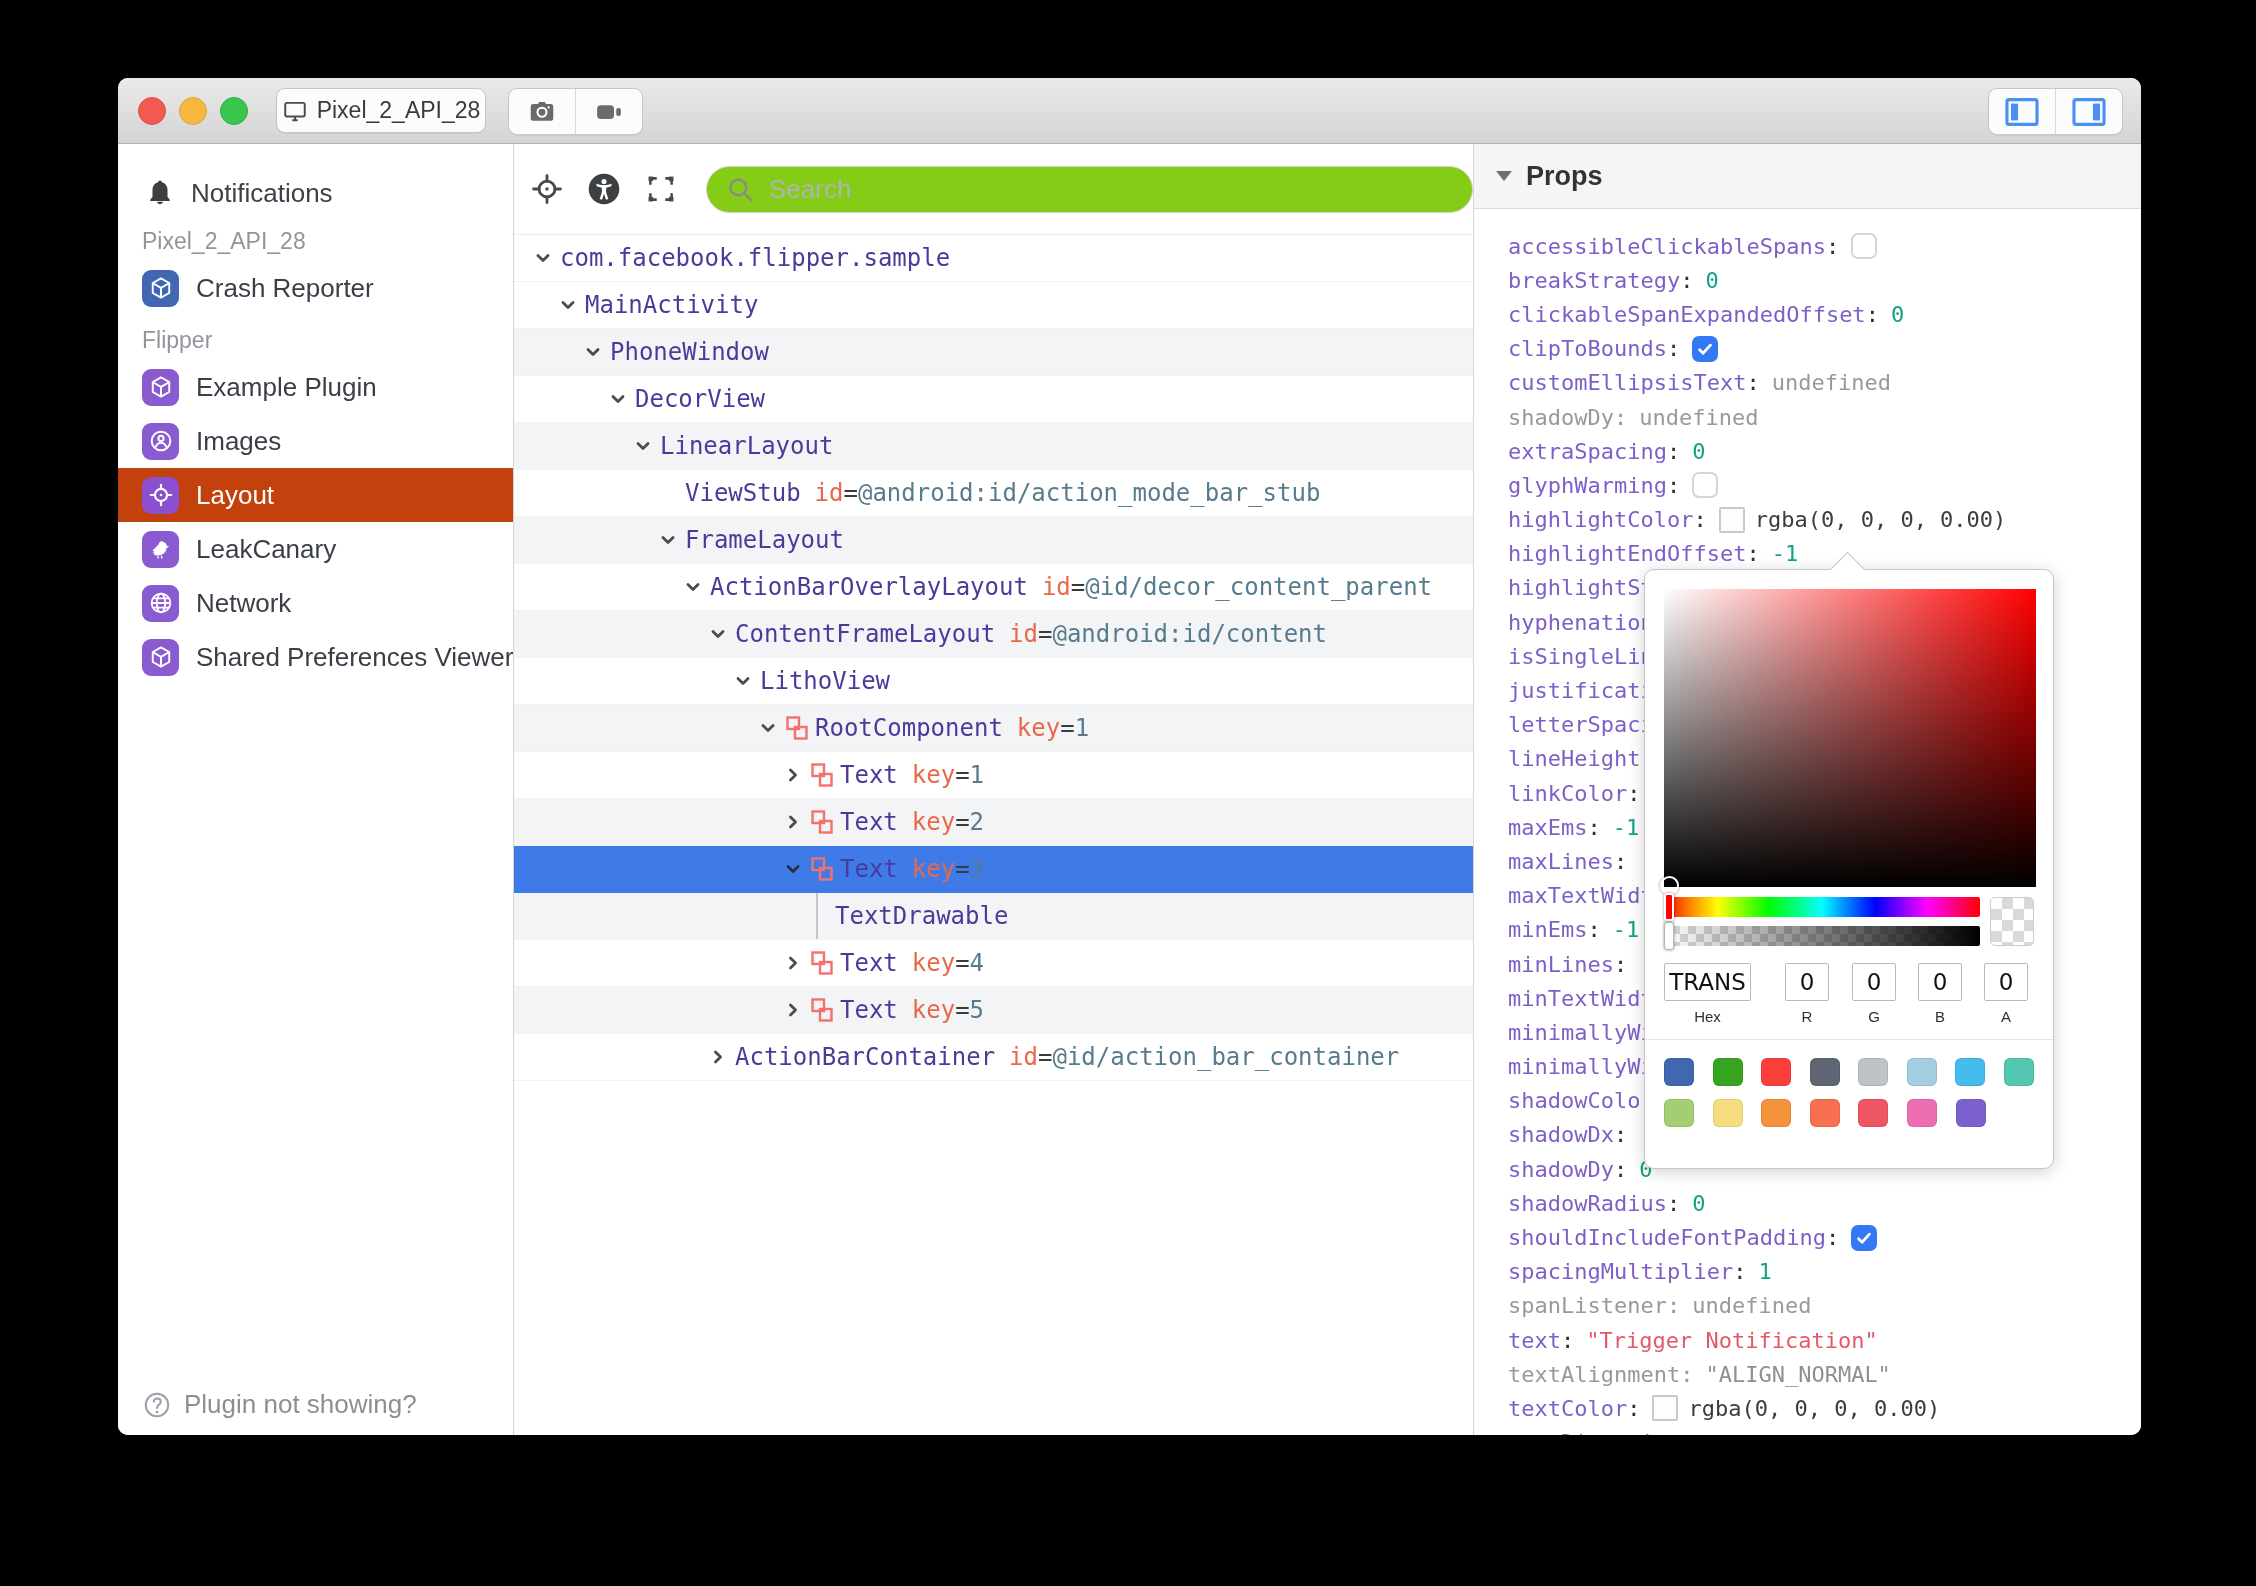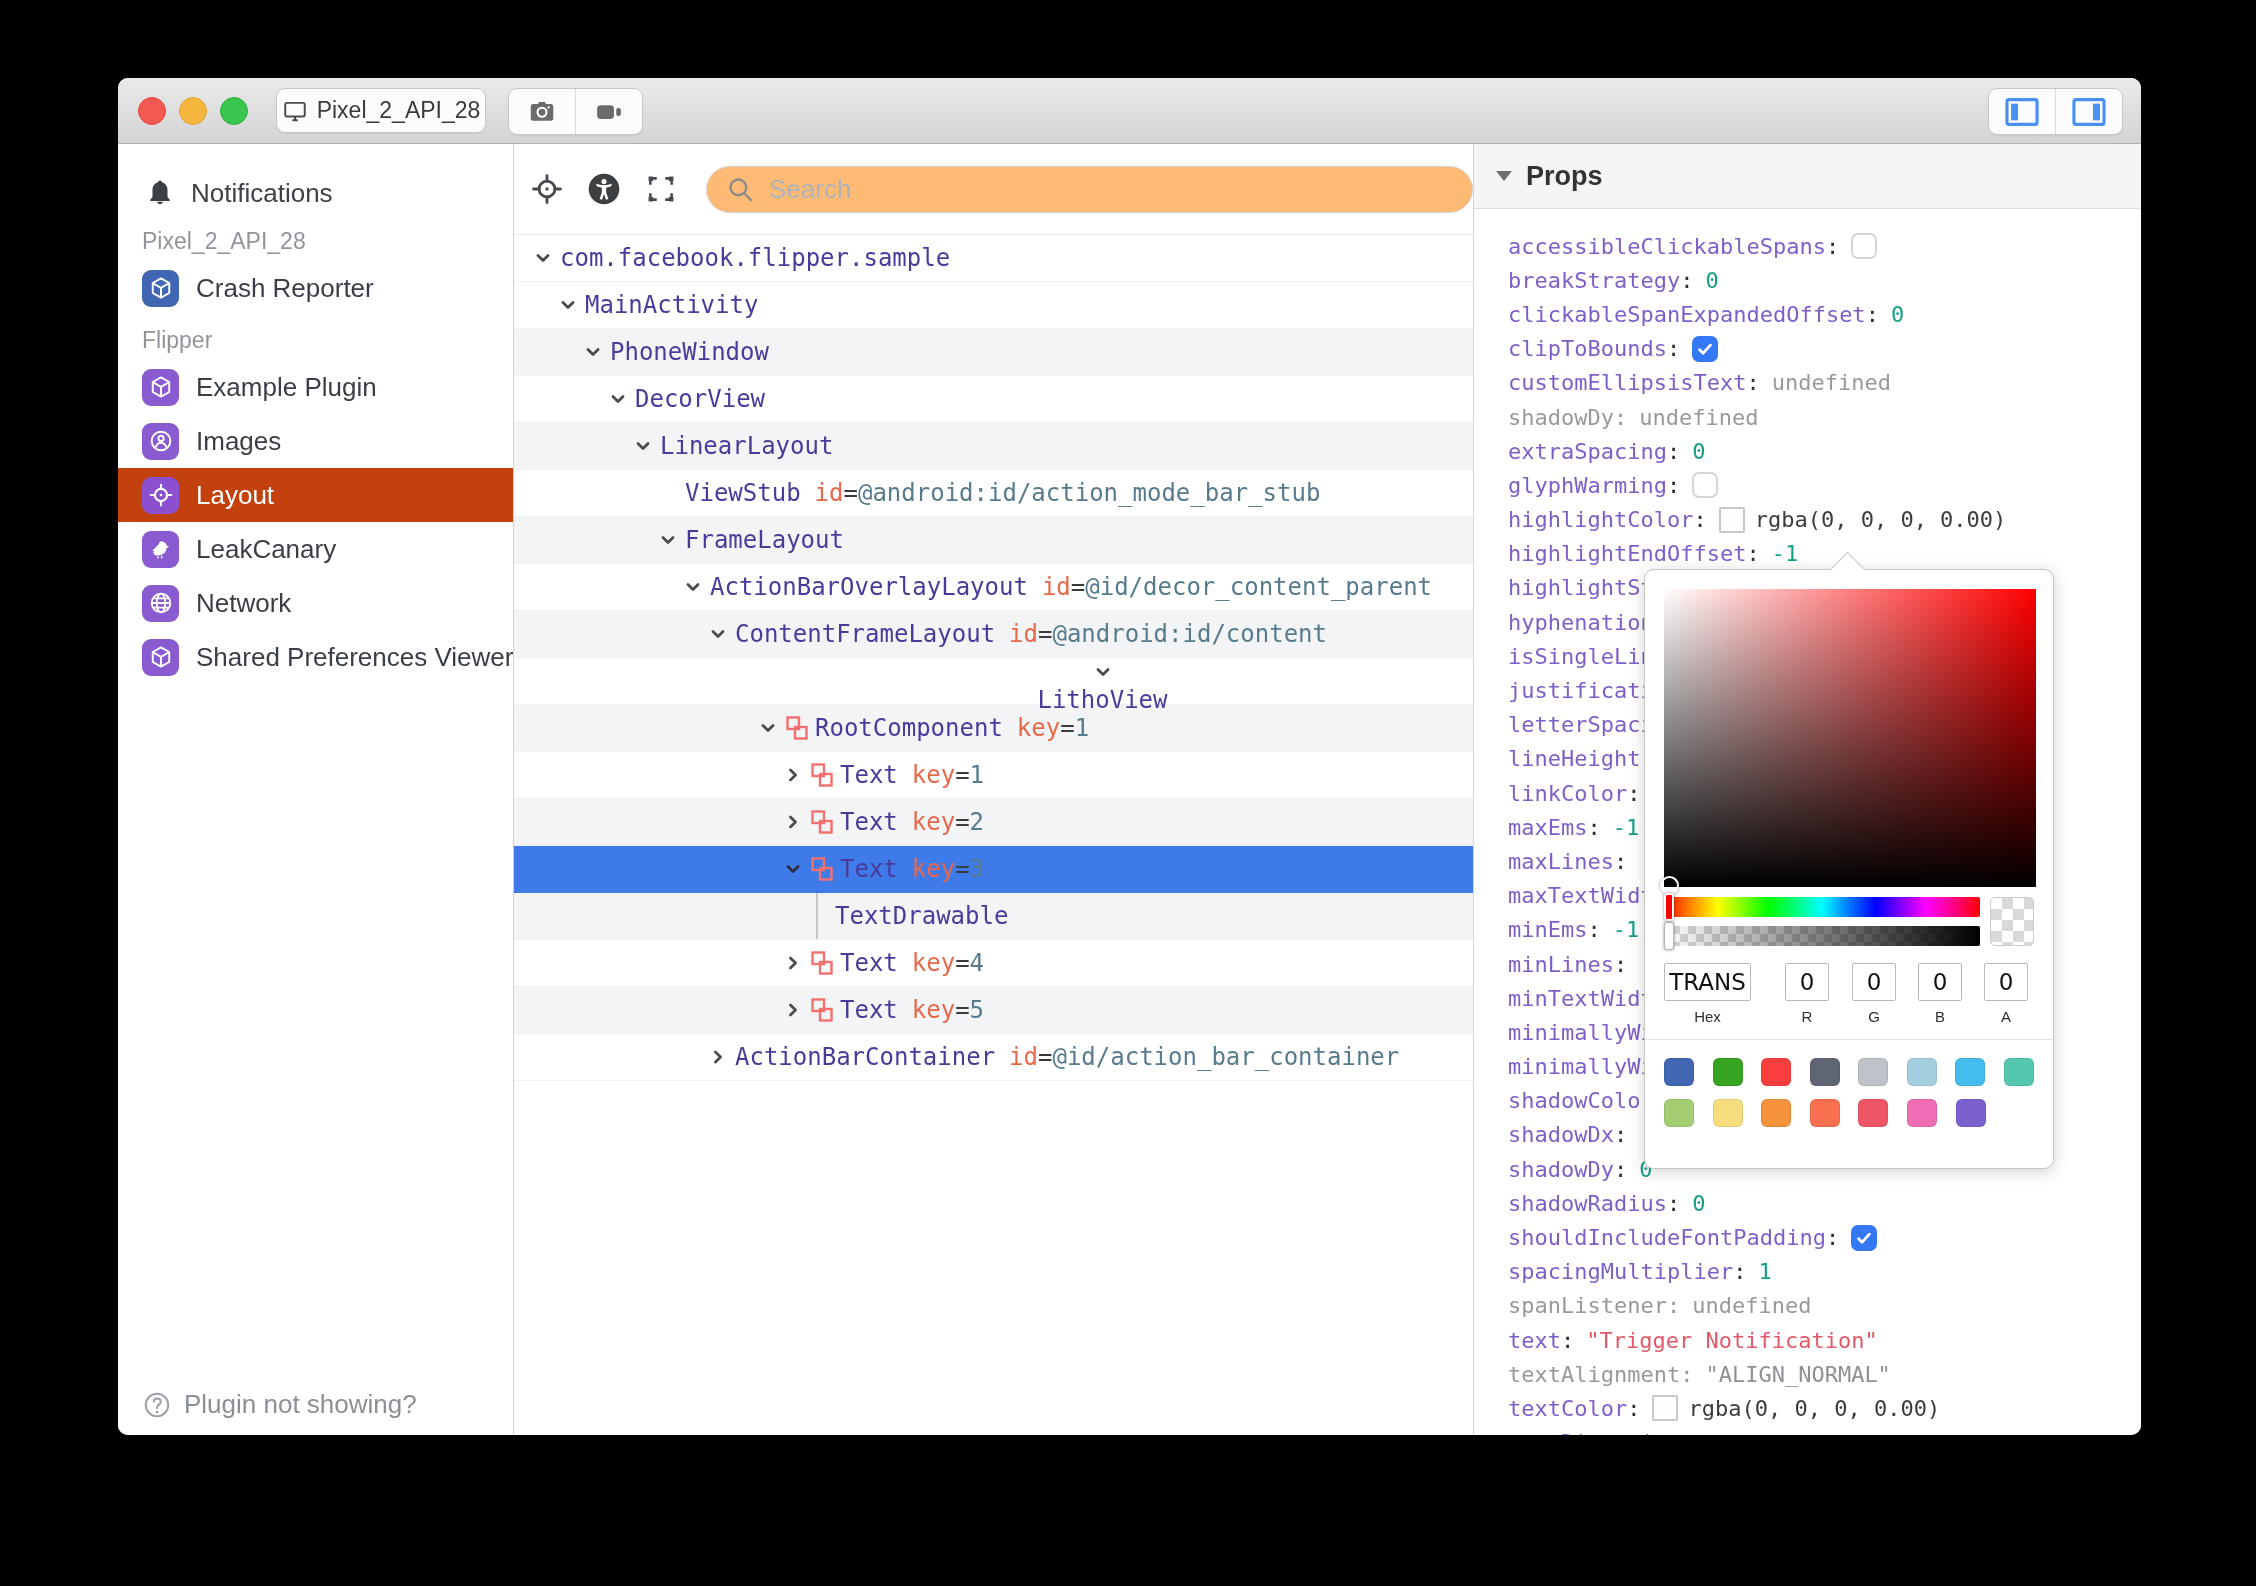--- a/index.html
+++ b/index.html
@@ -40,21 +40,21 @@
                     justify-content:center;color:#fff;}
   .side-item.selected{color:#fff;}
   .side-footer{position:absolute;left:24px;bottom:16px;display:flex;align-items:center;gap:12px;
                font-size:26px;color:#8b8f96;}
   
   .tree-panel{flex:1 1 auto;display:flex;flex-direction:column;background:#fff;min-width:0;}
   .toolbar{flex:0 0 90px;display:flex;align-items:center;border-bottom:1px solid #ececec;}
   .tool-btn{all:unset;margin-left:14px;display:flex;align-items:center;justify-content:center;width:44px;height:44px;color:#46494d;}
   .tool-btn.first{margin-left:12px;}
   .searchbox{margin-left:24px;width:752px;height:45px;border:1.5px solid #d2d2d2;border-radius:24px;
-             display:flex;align-items:center;background:#fdba74;padding:0 18px;gap:12px;color:#9a9da2;}
+             display:flex;align-items:center;background:#84cc16;padding:0 18px;gap:12px;color:#9a9da2;}
   .searchbox input{border:none;outline:none;flex:1;font-size:26px;color:#555;background:transparent;
                    font-family:"Liberation Sans",sans-serif;}
   .searchbox input::placeholder{color:#b0b3b8;}
   .tree-rows{flex:1;overflow:hidden;font-family:"DejaVu Sans Mono",monospace;font-size:24px;}
   .t-row{display:flex;align-items:center;height:46px;background:#fff;border-bottom:1px solid #f0f1f2;white-space:nowrap;}
   .t-row.striped{background:#f3f4f6;}
   .t-row.selected{background:#3e7ae8;border-bottom-color:#3e7ae8;}
   .chev{flex:0 0 28px;display:flex;align-items:center;color:#4c4c4c;}
   .t-row.selected .chev{color:#2c2c3c;}
   .guide-line{display:inline-block;width:2px;height:46px;background:#c3c6ca;margin-left:9px;}
@@ -421,21 +421,21 @@
                   <svg viewBox="0 0 24 24" fill="none" stroke="currentColor" stroke-width="3" stroke-linecap="round" stroke-linejoin="round" style="width: 22px; height: 22px;">
                     <path d="M6.5 9.2l5.5 5.6 5.5-5.6"></path>
                   </svg>
                 </span>
               </span>
               <span class="t-name">ContentFrameLayout</span>
               <span class="t-attr">id</span>
               <span class="t-eq">=</span>
               <span class="t-val">@android:id/content</span>
             </div>
-            <div class="t-row" style="padding-left: 218px; flex-direction: column;">
+            <div class="t-row" style="padding-left: 218px;">
               <span class="chev">
                 <span class="icon" style="width:22px;height:22px;">
                   <svg viewBox="0 0 24 24" fill="none" stroke="currentColor" stroke-width="3" stroke-linecap="round" stroke-linejoin="round" style="width: 22px; height: 22px;">
                     <path d="M6.5 9.2l5.5 5.6 5.5-5.6"></path>
                   </svg>
                 </span>
               </span>
               <span class="t-name">LithoView</span>
             </div>
             <div class="t-row striped" style="padding-left: 243px;">

